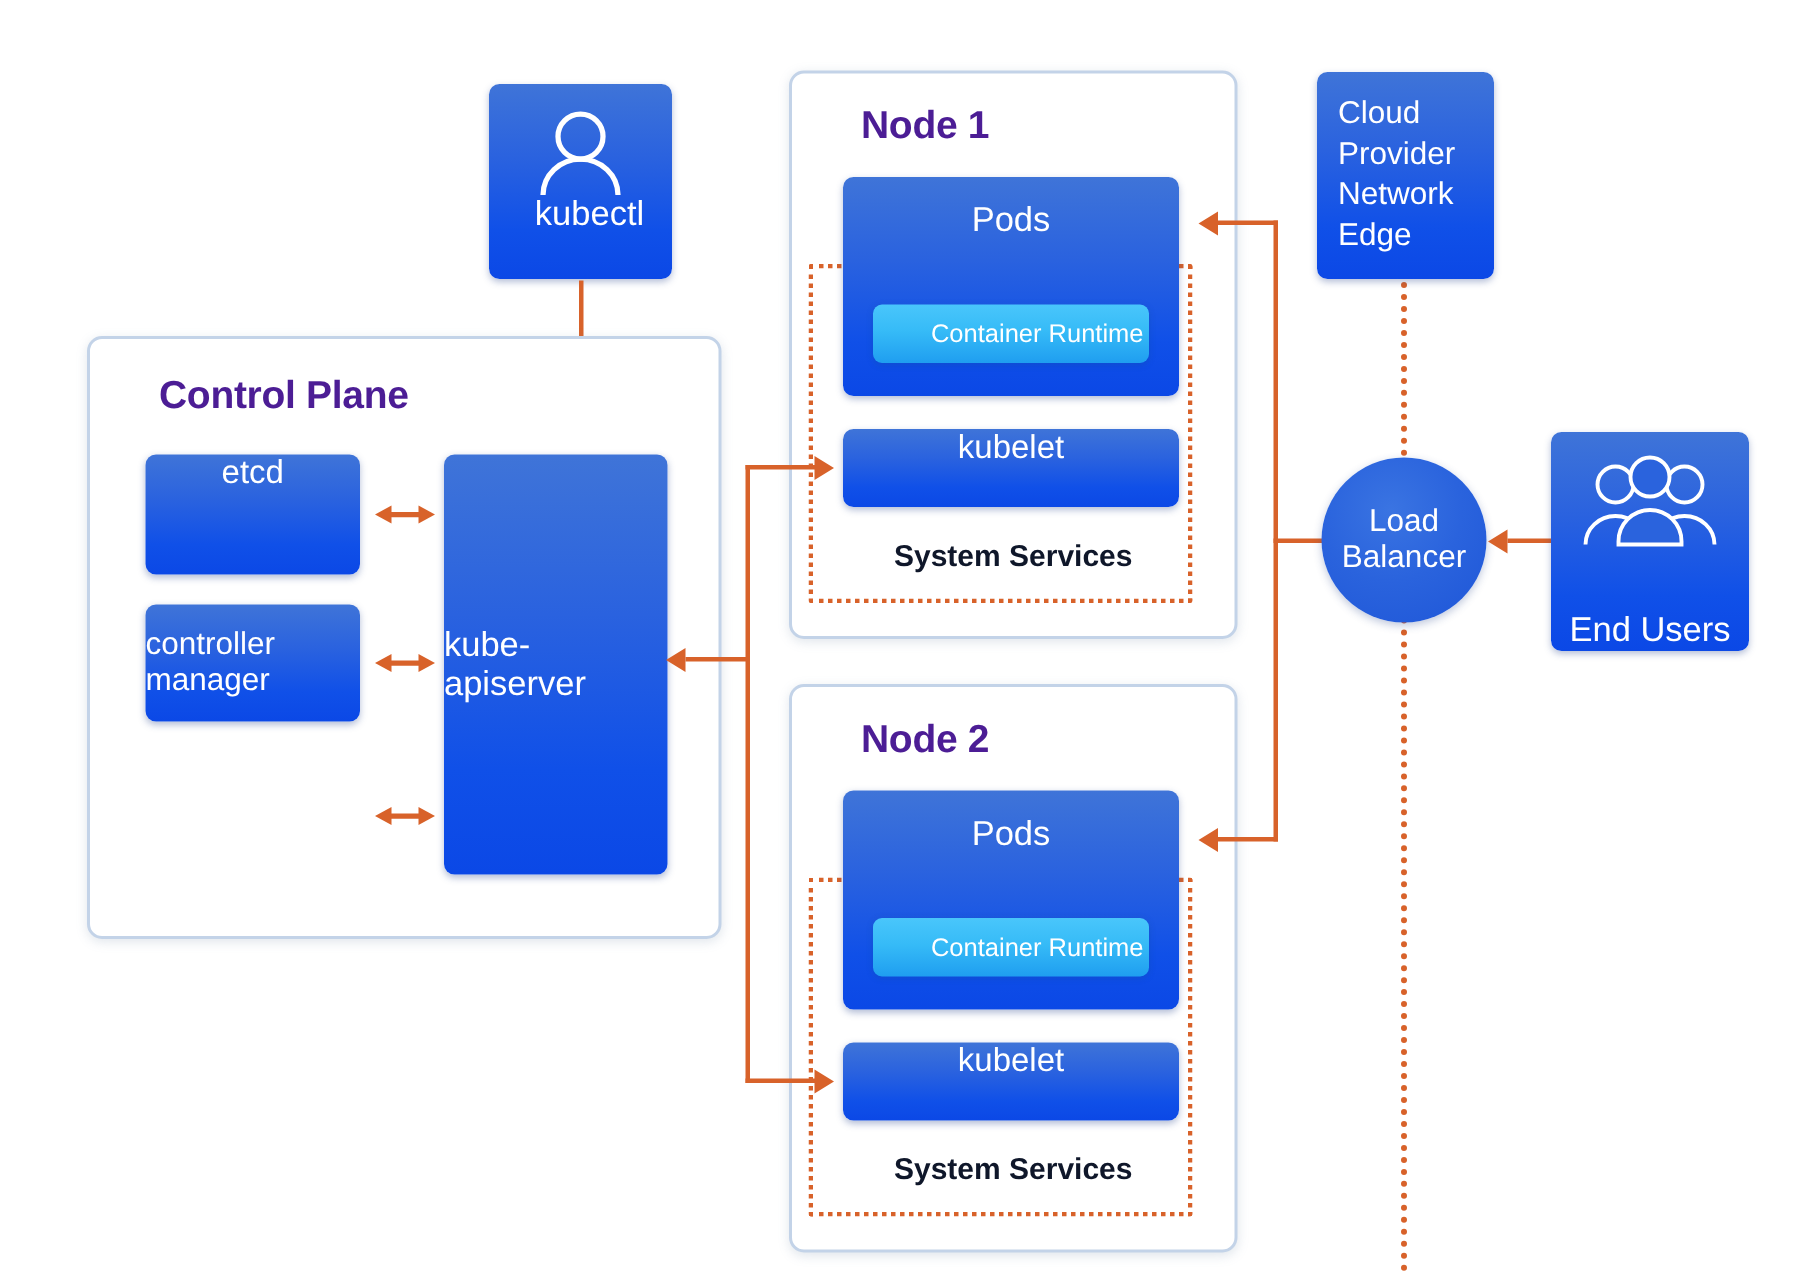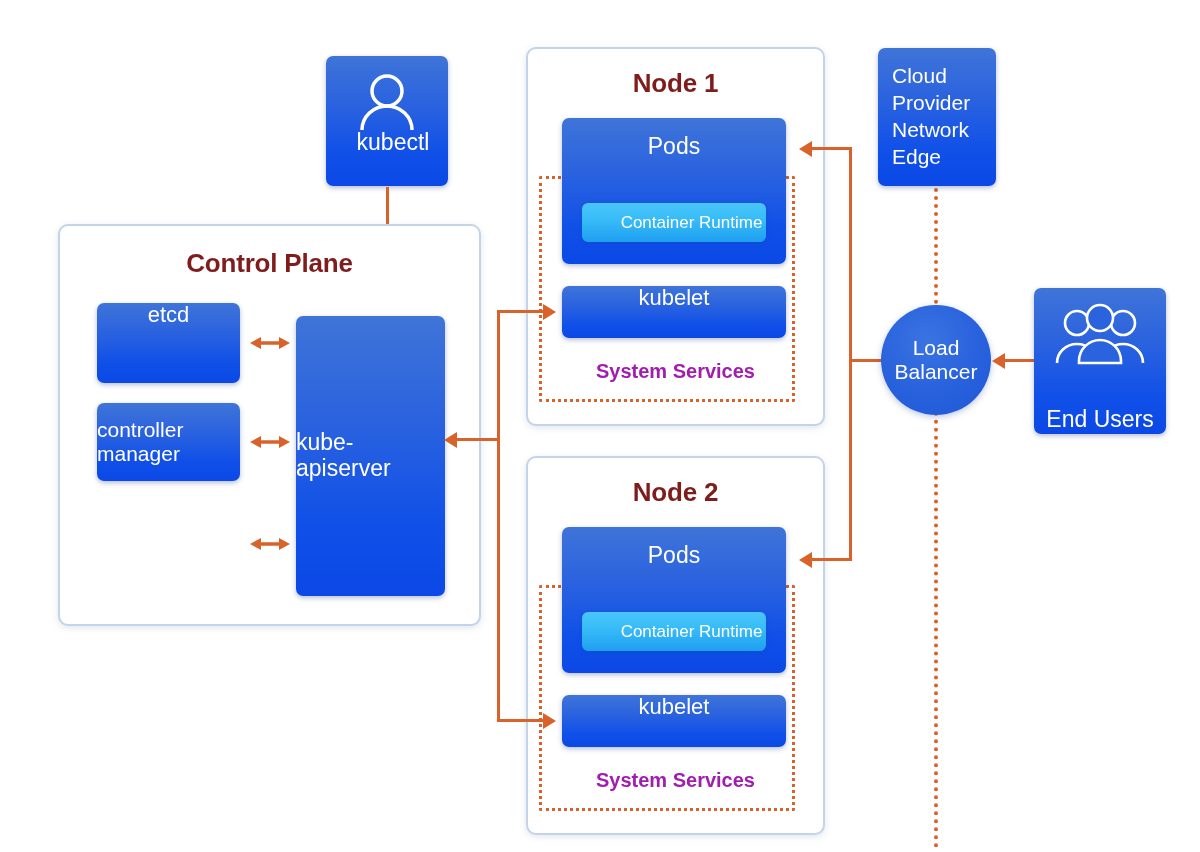--- a/index.html
+++ b/index.html
@@ -24,24 +24,24 @@
     position: absolute;
     background: #ffffff;
     border: 2px solid #c3d3e8;
     border-radius: 10px;
     box-shadow: 0 2px 7px rgba(120,140,170,0.22);
     box-sizing: border-box;
   }
   .panel-title {
     position: absolute;
     left: 0; right: 0;
-    text-align: center;
-    color: #7f1d1d;
+    color: #4c1d95;
     font-weight: bold;
     letter-spacing: -0.2px;
+    padding-left: 48px;
   }
 
   
   .bluebox {
     position: absolute;
     background: linear-gradient(180deg, #3f74d8 0%, #2a62df 38%, #1050e8 75%, #0b48e6 100%);
     border-radius: 7px;
     box-shadow: 0 2px 5px rgba(40,70,140,0.35);
     color: #ffffff;
     display: flex;
@@ -81,21 +81,21 @@
     text-align: center;
     line-height: 1.14;
     box-shadow: 0 2px 6px rgba(40,70,140,0.30);
     box-sizing: border-box;
   }
 
   
   .sys-label {
     position: absolute;
     text-align: center;
-    color: #a21caf;
+    color: #0f172a;
     font-weight: bold;
     left: 0; right: 0;
   }
 
   
   .dotted-box {
     position: absolute;
     border: 3px dotted #d8622a;
     border-radius: 2px;
     box-sizing: border-box;
@@ -170,21 +170,21 @@
   <div class="bluebox" style="left:97px; top:303px; width:143px; height:80px; font-size:22px;">
     <span>etcd</span>
   </div>
 
   <div class="bluebox" style="left:97px; top:403px; width:143px; height:78px; font-size:21px; flex-direction:column;">
     <span>controller</span>
     <span>manager</span>
   </div>
 
 
-  <div class="bluebox" style="left:296px; top:316px; width:149px; height:280px; font-size:23px; flex-direction:column;">
+  <div class="bluebox" style="left:296px; top:303px; width:149px; height:280px; font-size:23px; flex-direction:column;">
     <span>kube-</span>
     <span>apiserver</span>
   </div>
 
   <div class="bidir" style="left:250px; top:333px;">
     <svg width="40" height="20" viewBox="0 0 40 20">
       <line x1="9" y1="10" x2="31" y2="10" stroke="#d8622a" stroke-width="3.5"></line>
       <polygon points="0,10 11,4 11,16" fill="#d8622a"></polygon>
       <polygon points="40,10 29,4 29,16" fill="#d8622a"></polygon>
     </svg>

